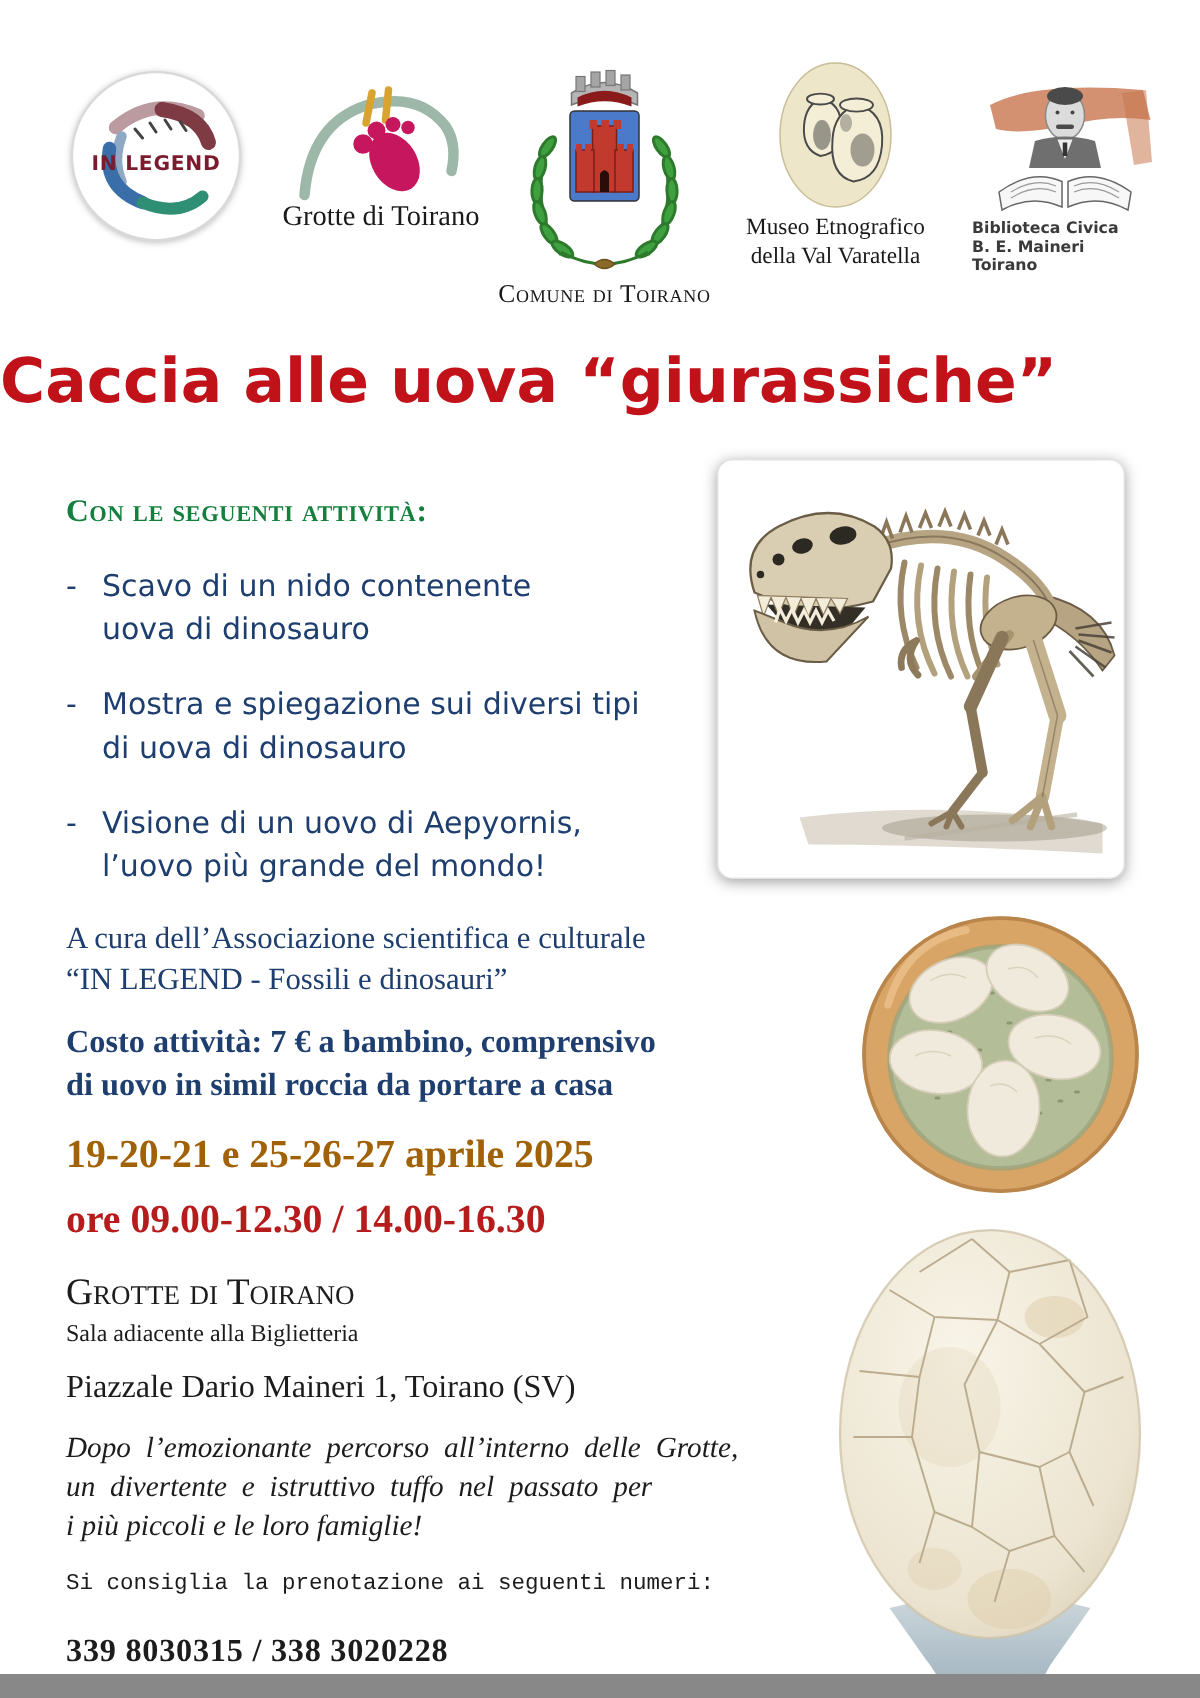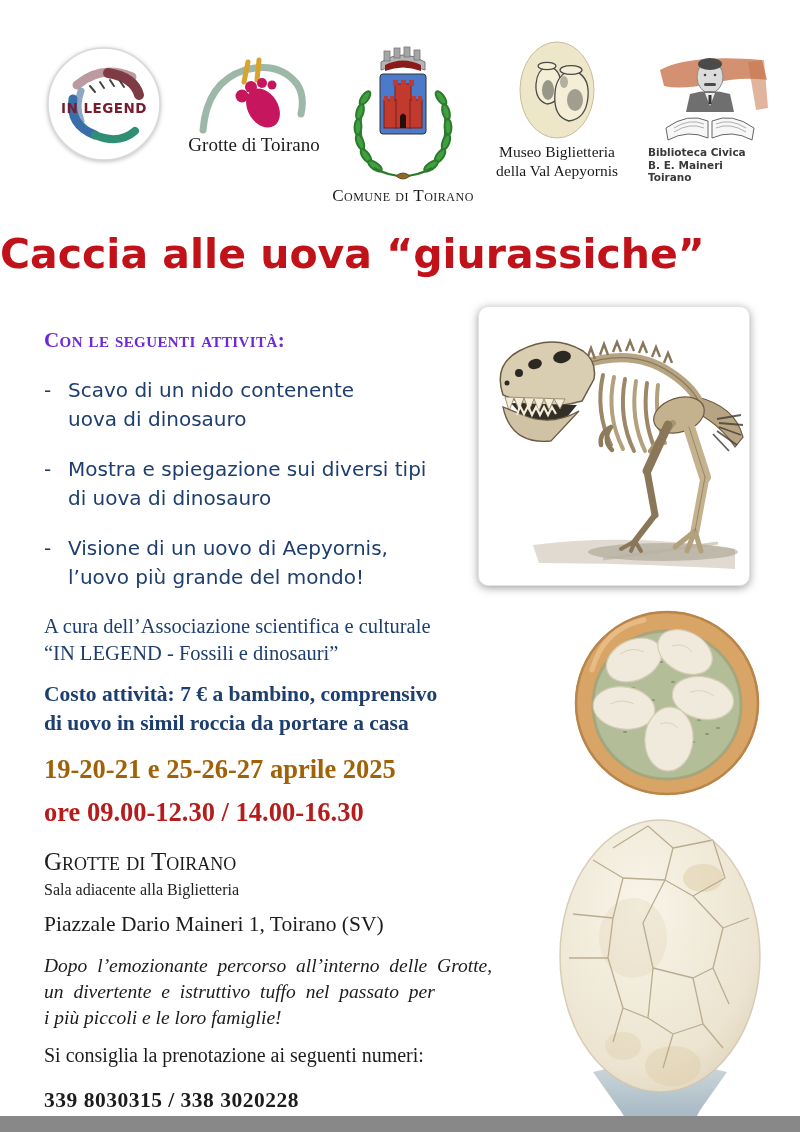--- a/index.html
+++ b/index.html
@@ -22,38 +22,38 @@
                   font-size:10.5px;font-weight:bold;line-height:12.5px;color:#3a3a3a;}
 
   
   .title{left:0;right:0;top:230px;
          font-family:"DejaVu Sans",sans-serif;font-weight:bold;
          font-size:41px;color:#c1121a;letter-spacing:0;}
 
   
   .col{left:44px;top:328px;width:470px;}
   .act-heading{font-variant:small-caps;font-weight:bold;font-size:21px;line-height:24px;
-               color:#6d28d9;letter-spacing:.4px;margin:0 0 24px 0;}
+               color:#15803d;letter-spacing:.4px;margin:0 0 24px 0;}
   .bullets{font-family:"DejaVu Sans",sans-serif;color:#1d3e6e;font-size:20px;line-height:29px;}
   .bullet{display:flex;margin-bottom:21px;}
   .bullet .dash{width:24px;flex:0 0 24px;}
   .bullet .lines div{white-space:nowrap;}
   .organizer{margin-top:16px;font-size:20.5px;line-height:27px;color:#1d3e6e;}
   .organizer div{white-space:nowrap;}
   .cost{margin-top:13px;font-size:21.5px;line-height:29px;font-weight:bold;color:#1d3e6e;}
   .cost div{white-space:nowrap;}
   .dates{margin-top:17px;font-size:26.5px;line-height:28px;font-weight:bold;color:#a16207;white-space:nowrap;}
   .hours{margin-top:15px;font-size:26.5px;line-height:28px;font-weight:bold;color:#b71c1c;white-space:nowrap;}
   .venue{margin-top:22px;font-variant:small-caps;font-size:25px;line-height:27px;white-space:nowrap;}
   .room{font-size:16px;line-height:29px;white-space:nowrap;}
   .address{margin-top:7px;font-size:21.5px;line-height:26px;white-space:nowrap;}
   .desc{margin-top:16px;font-style:italic;font-size:19.5px;line-height:26px;}
   .desc div{white-space:nowrap;}
   .desc .just{word-spacing:5px;}
-  .booking-note{margin-top:12px;font-size:20px;line-height:25px;white-space:nowrap;}
+  .booking-note{margin-top:12px;font-size:15px;line-height:25px;white-space:nowrap;font-family:Liberation Mono, monospace;}
   .phones{margin-top:20px;font-size:21.5px;font-weight:bold;letter-spacing:.5px;white-space:nowrap;}
 
   
   .trex-frame{left:478px;top:306px;width:272px;height:280px;background:#fff;border:1px solid #e3e3e3;
               border-radius:10px;box-shadow:0 2px 9px rgba(80,80,80,.55);box-sizing:border-box;padding:4px;}
   .bowl-wrap{left:572px;top:608px;width:190px;height:190px;}
   .bigegg-wrap{left:553px;top:818px;width:214px;height:314px;}
 </style>
 </head>
 <body>
@@ -151,22 +151,22 @@
         <ellipse cx="53" cy="30" rx="11" ry="4.4"></ellipse>
       </g>
       <g fill="#3c3c3c">
         <ellipse cx="30" cy="50" rx="6" ry="10" opacity=".5"></ellipse>
         <ellipse cx="57" cy="60" rx="8" ry="11" opacity=".45"></ellipse>
         <ellipse cx="46" cy="42" rx="4" ry="6" opacity=".35"></ellipse>
       </g>
     </svg>
   </div>
   <div class="abs logo-caption museo-caption">
-    <div>Museo Biglietteria</div>
-    <div>della Val Aepyornis</div>
+    <div>Museo Etnografico</div>
+    <div>della Val Varatella</div>
   </div>
 
   <div class="abs biblio-wrap">
     <svg width="124" height="96" viewBox="0 0 124 96" style="display:block;margin:0 auto;">
       <g fill="#c8764e">
         <path d="M12,20 Q42,4 114,10 L119,30 Q92,26 62,34 Q32,40 16,36 Z" opacity=".8"></path>
         <path d="M100,12 L116,10 L120,58 L108,60 Z" opacity=".55"></path>
       </g>
       <g>
         <ellipse cx="62" cy="27" rx="13" ry="16" fill="#dcdcdc" stroke="#8a8a8a" stroke-width="1"></ellipse>

